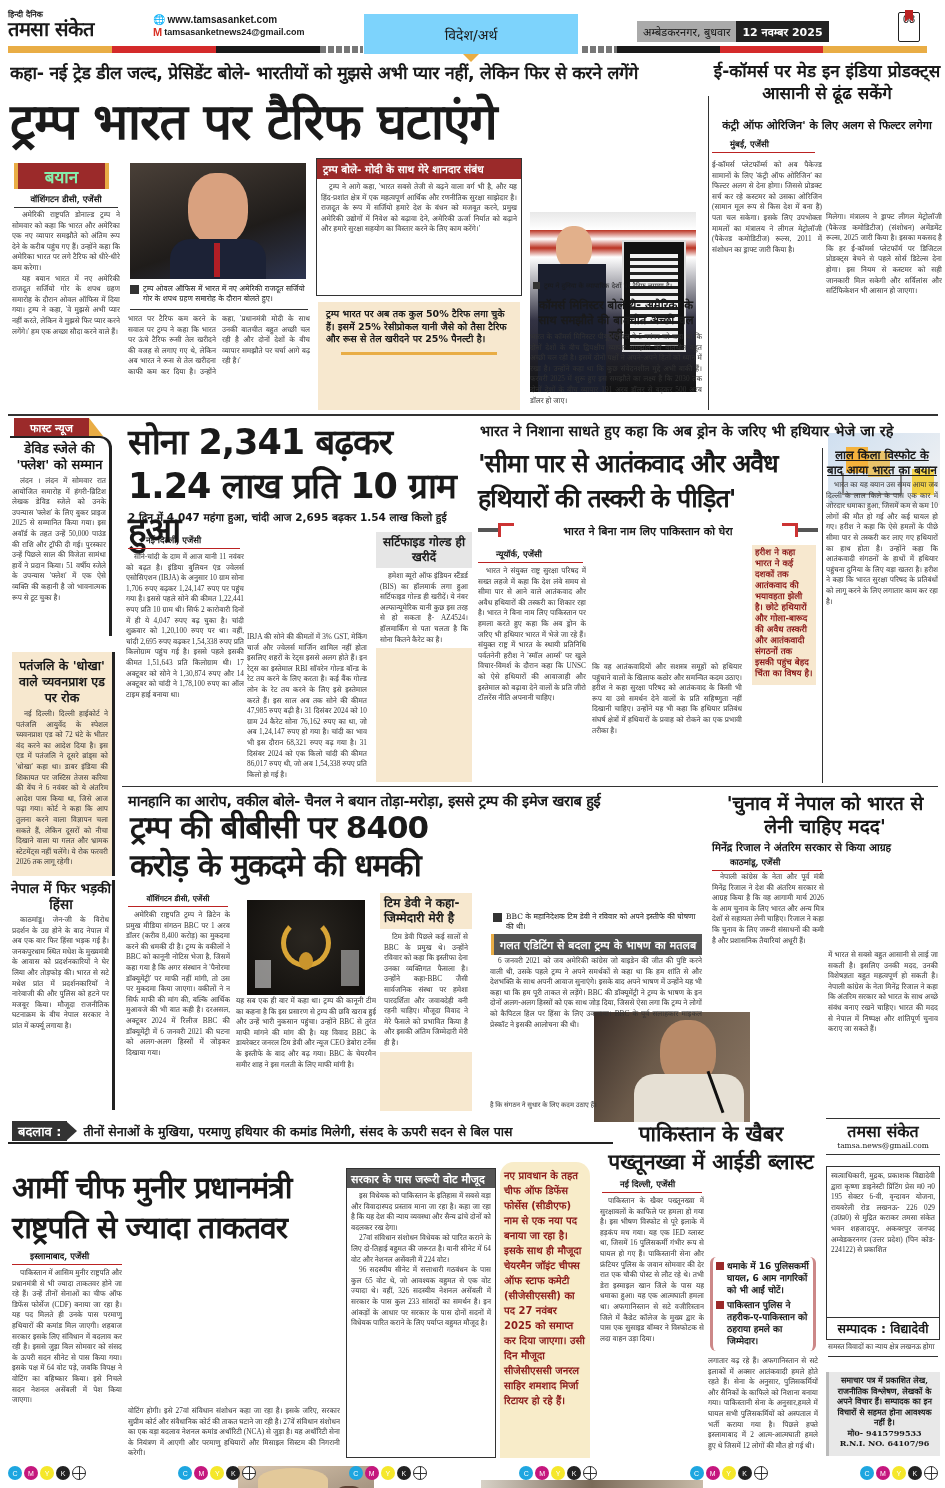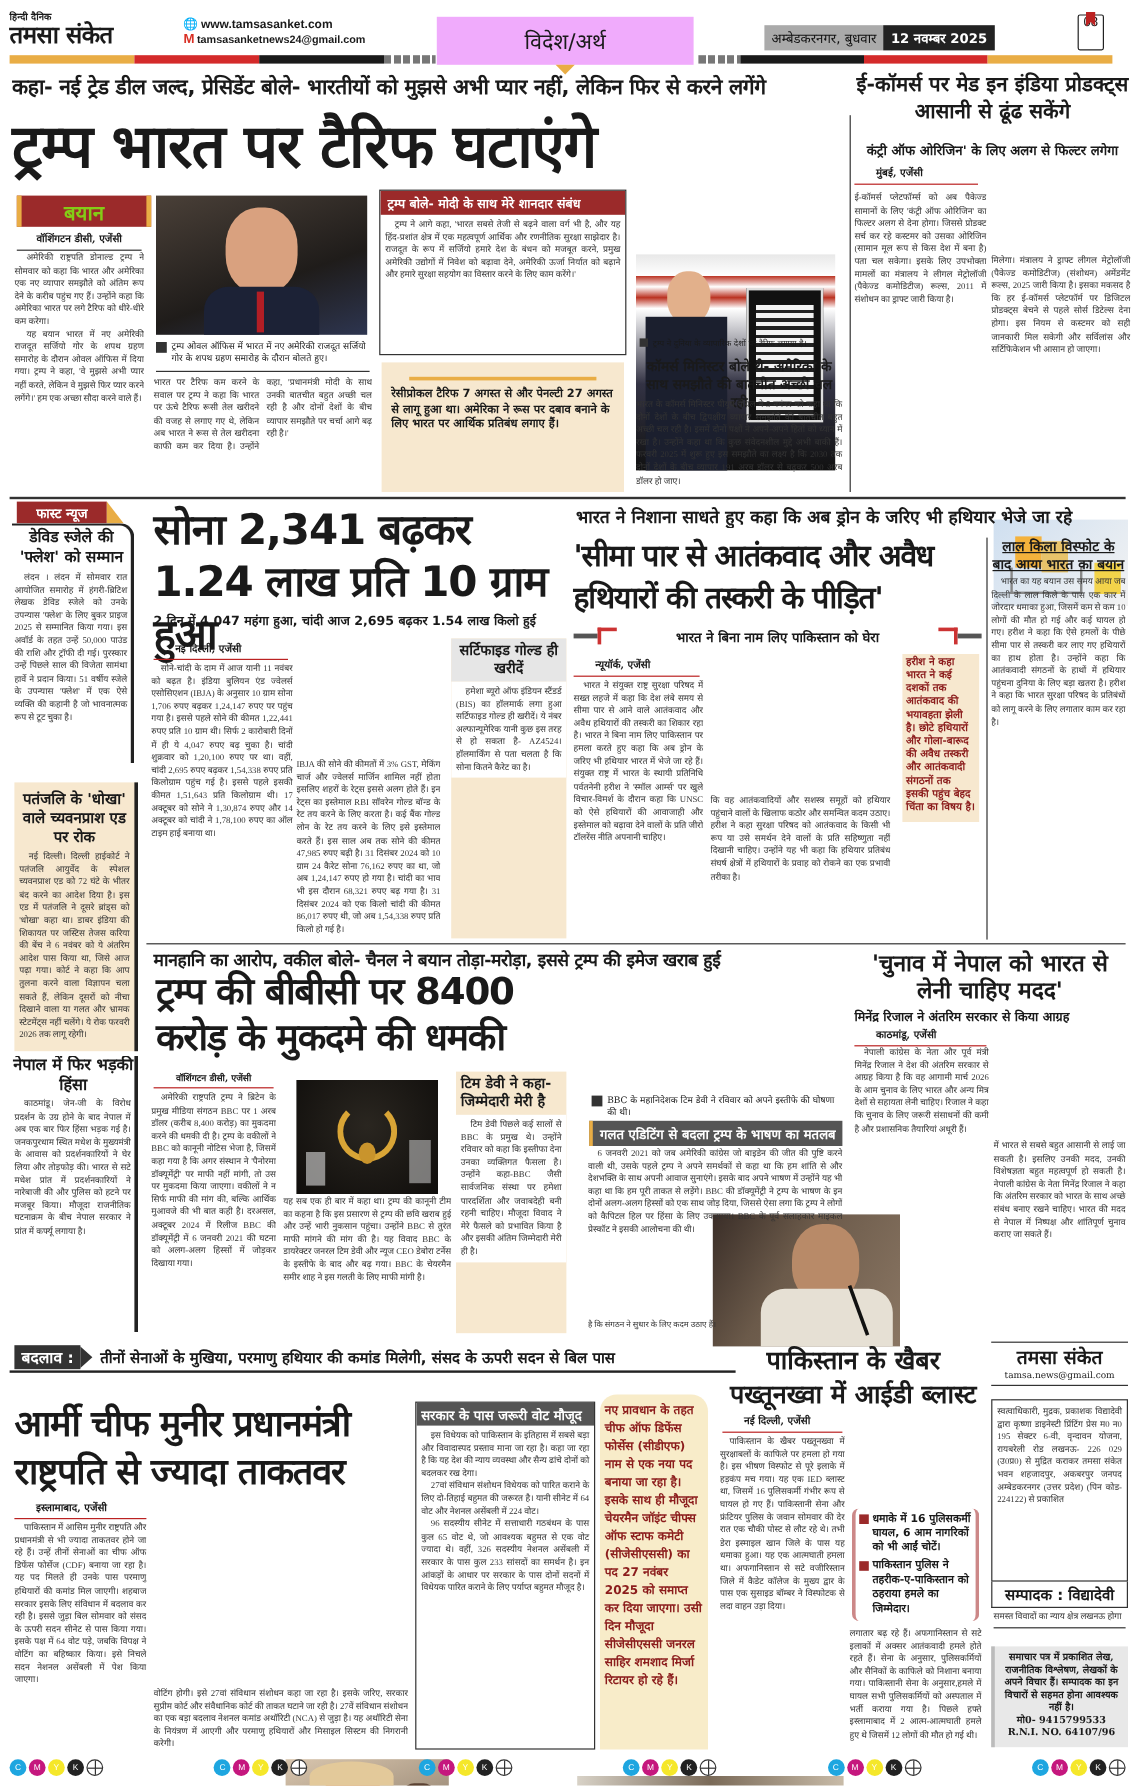--- a/index.html
+++ b/index.html
@@ -1,21 +1,21 @@
 <!DOCTYPE html>
 <html><head>
 <meta charset="utf-8">
 <style>
 *{box-sizing:border-box;margin:0;padding:0}
 body{width:945px;height:1488px;background:#fff;font-family:"DejaVu Sans","Liberation Sans",sans-serif;color:#1a1a1a;position:relative;overflow:hidden}
 .abs{position:absolute}
 .hdr-small{font-size:8px;font-weight:bold}
 .hdr-brand{font-size:20px;font-weight:900;letter-spacing:-.5px;line-height:20px}
 .hdr-web{font-size:10px;font-weight:bold;font-family:"Liberation Sans",sans-serif}
-.section-tab{background:#f0abfc;display:flex;align-items:center;justify-content:center;font-size:18px}
+.section-tab{background:#7dd3fc;display:flex;align-items:center;justify-content:center;font-size:14px}
 .tab-arrow{width:0;height:0;border-left:8px solid transparent;border-right:8px solid transparent;border-top:8px solid #e9ad45}
 .date-city{background:#aaa;color:#111;font-size:11px;padding:3px 6px}
 .date-dt{background:#222;color:#fff;font-size:11px;padding:3px 6px;font-weight:bold}
 .stripe{height:7px;display:flex}
 .stripe div{height:100%}
 .kicker{font-size:18px;font-weight:bold;letter-spacing:-.3px;line-height:22px;white-space:nowrap}
 .head-xl{font-weight:900;line-height:1.05;letter-spacing:-1px}
 .body-txt{font-size:7.3px;line-height:10.6px;color:#333;text-align:justify;font-family:Liberation Serif, serif}
 .dateline{font-size:8.5px;font-weight:bold;border-bottom:1.5px solid #b22;padding-bottom:3px;margin-bottom:4px;padding-left:18px;font-family:"DejaVu Serif",serif}
 .photo{background:linear-gradient(135deg,#5a4a3f,#2b2622);position:relative;overflow:hidden}
@@ -71,21 +71,21 @@
 <div class="abs stripe" style="left:582px;top:46px;width:345px">
   <div style="width:35px;background:repeating-linear-gradient(90deg,#777 0 6px,#fff 6px 8px)"></div>
     <div style="width:103px;background:#1a1a1a"></div>
     <div style="width:103px;background:#d42a2a"></div>
     <div style="width:104px;background:#e9ad45"></div>
 </div>
 
 <div class="abs kicker" style="left:10px;top:62px;width:695px;font-size:17.5px;overflow:hidden">कहा- नई ट्रेड डील जल्द, प्रेसिडेंट बोले- भारतीयों को मुझसे अभी प्यार नहीं, लेकिन फिर से करने लगेंगे</div>
 <div class="abs head-xl" style="left:10px;top:96px;font-size:50px">ट्रम्प भारत पर टैरिफ घटाएंगे</div>
 
-<div class="abs" style="left:14px;top:163px;width:112px;height:26px;background:#9b2a2a;color:#84cc16;font-weight:900;font-size:17px;display:flex;align-items:center;justify-content:center;border-left:4px solid #e9ad45;border-right:4px solid #e9ad45">बयान</div>
+<div class="abs" style="left:14px;top:163px;width:95px;height:26px;background:#9b2a2a;color:#86efac;font-weight:900;font-size:17px;display:flex;align-items:center;justify-content:center;border-left:4px solid #e9ad45;border-right:4px solid #e9ad45">बयान</div>
 <div class="abs" style="left:14px;top:193px;width:104px;font-size:8.5px;font-weight:bold;text-align:center;border-bottom:1.5px solid #333;padding-bottom:3px;font-family:'DejaVu Serif',serif">वॉशिंगटन डीसी, एजेंसी</div>
 <div class="abs body-txt" style="left:12px;top:210px;width:108px;height:205px;overflow:hidden">
   <p style="text-indent:10px">अमेरिकी राष्ट्रपति डोनाल्ड ट्रम्प ने सोमवार को कहा कि भारत और अमेरिका एक नए व्यापार समझौते को अंतिम रूप देने के करीब पहुंच गए हैं। उन्होंने कहा कि अमेरिका भारत पर लगे टैरिफ को धीरे-धीरे कम करेगा।</p>
   <p style="text-indent:10px">यह बयान भारत में नए अमेरिकी राजदूत सर्जियो गोर के शपथ ग्रहण समारोह के दौरान ओवल ऑफिस में दिया गया। ट्रम्प ने कहा, 'वे मुझसे अभी प्यार नहीं करते, लेकिन वे मुझसे फिर प्यार करने लगेंगे।' हम एक अच्छा सौदा करने वाले हैं।</p>
 </div>
 
 <div class="abs photo" style="left:130px;top:163px;width:176px;height:116px;background:linear-gradient(160deg,#4a4038,#1f1c1a 60%,#2d3550)">
   <div style="position:absolute;left:58px;top:10px;width:60px;height:72px;border-radius:45%;background:#d9a17f"></div>
   <div style="position:absolute;left:40px;top:76px;width:96px;height:44px;background:#1c2236;border-radius:20px 20px 0 0"></div>
   <div style="position:absolute;left:84px;top:80px;width:6px;height:34px;background:#b21e25"></div>
@@ -97,22 +97,22 @@
 <div class="abs hrule" style="left:130px;top:309px;width:178px"></div>
 <div class="abs body-txt" style="left:128px;top:314px;width:182px;height:102px;overflow:hidden;column-count:2;column-gap:6px">भारत पर टैरिफ कम करने के सवाल पर ट्रम्प ने कहा कि भारत पर ऊंचे टैरिफ रूसी तेल खरीदने की वजह से लगाए गए थे, लेकिन अब भारत ने रूस से तेल खरीदना काफी कम कर दिया है। उन्होंने कहा, 'प्रधानमंत्री मोदी के साथ उनकी बातचीत बहुत अच्छी चल रही है और दोनों देशों के बीच व्यापार समझौते पर चर्चा आगे बढ़ रही है।'</div>
 
 <div class="abs boxed" style="left:316px;top:158px;width:206px;height:138px;overflow:hidden">
   <div class="redbar" style="font-size:10.5px">ट्रम्प बोले- मोदी के साथ मेरे शानदार संबंध</div>
   <div class="body-txt" style="padding:3px 4px">
     <p style="text-indent:8px">ट्रम्प ने आगे कहा, 'भारत सबसे तेजी से बढ़ने वाला वर्ग भी है, और यह हिंद-प्रशांत क्षेत्र में एक महत्वपूर्ण आर्थिक और रणनीतिक सुरक्षा साझेदार है। राजदूत के रूप में सर्जियो हमारे देश के बंधन को मजबूत करने, प्रमुख अमेरिकी उद्योगों में निवेश को बढ़ावा देने, अमेरिकी ऊर्जा निर्यात को बढ़ाने और हमारे सुरक्षा सहयोग का विस्तार करने के लिए काम करेंगे।'</p>
   </div>
 </div>
 <div class="abs peach" style="left:318px;top:302px;width:202px;height:108px;padding:6px 8px;font-size:9.5px;font-weight:bold;line-height:12.5px">
+  <p>ट्रम्प भारत पर अब तक कुल 50% टैरिफ लगा चुके हैं। इसमें 25% रेसीप्रोकल यानी जैसे को तैसा टैरिफ और रूस से तेल खरीदने पर 25% पैनल्टी है।</p>
   <div style="height:3px;background:#e9ad45;margin:6px 15px"></div>
-  <p>रेसीप्रोकल टैरिफ 7 अगस्त से और पेनल्टी 27 अगस्त से लागू हुआ था। अमेरिका ने रूस पर दबाव बनाने के लिए भारत पर आर्थिक प्रतिबंध लगाए हैं।</p>
 </div>
 
 <div class="abs photo" style="left:530px;top:96px;width:166px;height:180px;background:linear-gradient(180deg,#e8e8e8 0,#fff 10%,#b32 10%,#fff 15%,#b32 20%,#fff 25%,#334 60%,#111)">
   <div style="position:absolute;left:26px;top:14px;width:36px;height:44px;border-radius:45%;background:#e2b08b"></div>
   <div style="position:absolute;left:8px;top:52px;width:68px;height:130px;background:#1b1f2e"></div>
   <div style="position:absolute;left:92px;top:28px;width:64px;height:112px;background:#111;border:2px solid #ddd"></div>
   <div style="position:absolute;left:100px;top:42px;width:48px;height:92px;background:repeating-linear-gradient(180deg,#f2f2f2 0 4px,#222 4px 7px)"></div>
 </div>
 <div class="abs caption" style="left:533px;top:281px;width:170px;font-size:6.8px">
   <span class="sq" style="width:7px;height:7px"></span>

